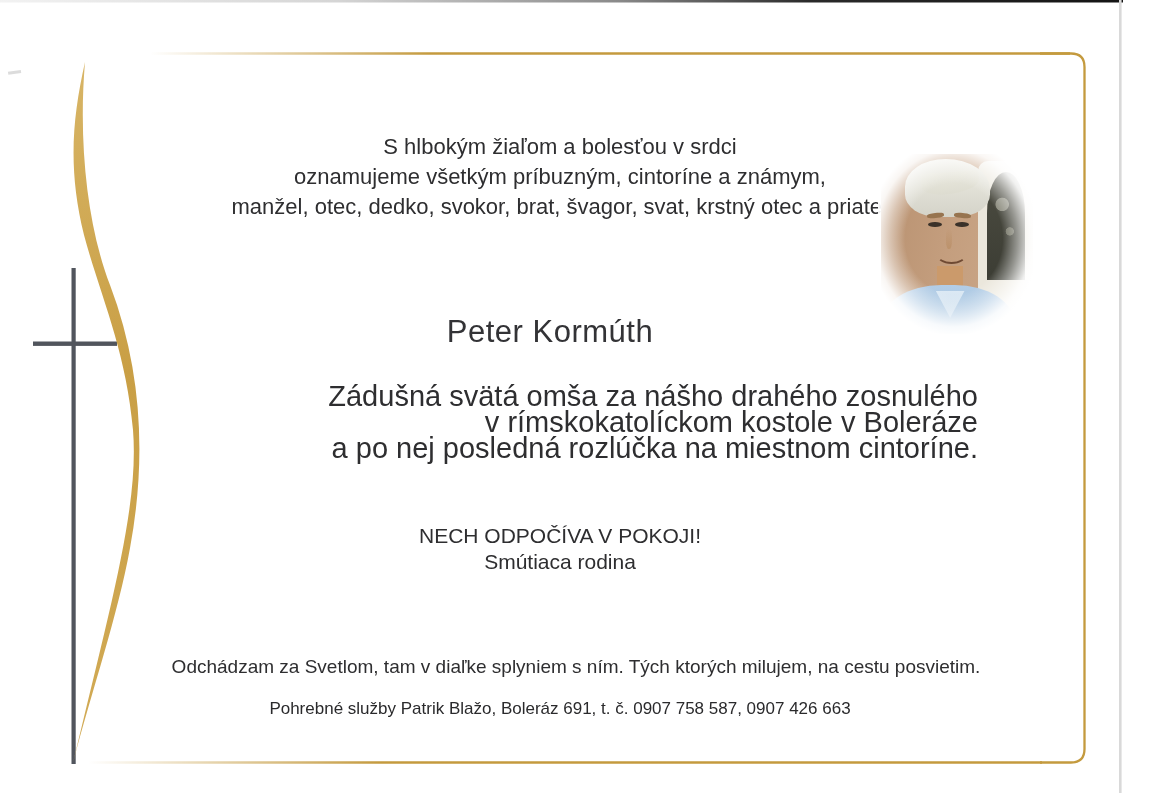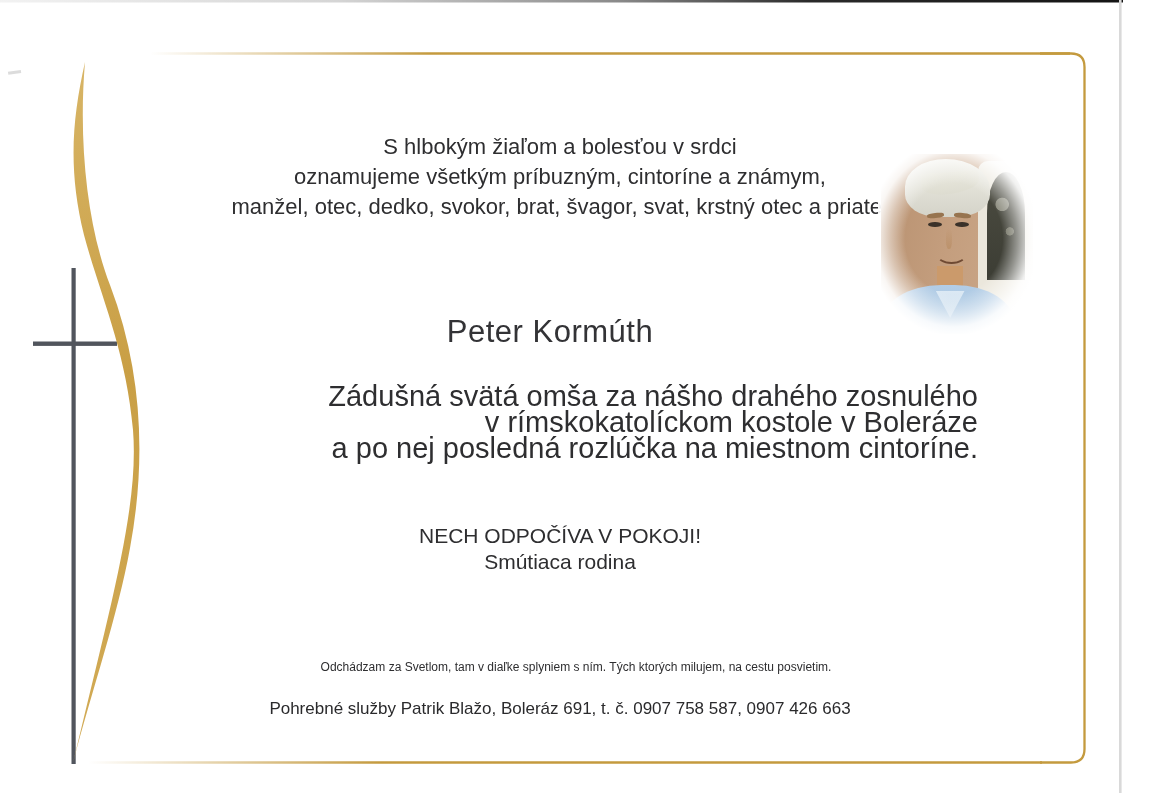--- a/index.html
+++ b/index.html
@@ -39,21 +39,21 @@
   .service {
     left: 158px; top: 383px; width: 820px;
     font-size: 29px; line-height: 26px; text-align: right;
   }
   .closing {
     left: 150px; top: 523px; width: 820px;
     font-size: 21px; line-height: 26px;
   }
   .quote {
     left: 76px; top: 655px; width: 1000px;
-    font-size: 12px; line-height: 24px;
+    font-size: 19px; line-height: 24px;
   }
   .contact {
     left: 150px; top: 700px; width: 820px;
     font-size: 17px; line-height: 18px;
     color: #2a2a2c;
   }
 
   
   .photo {
     position: absolute; left: 881px; top: 154px;

